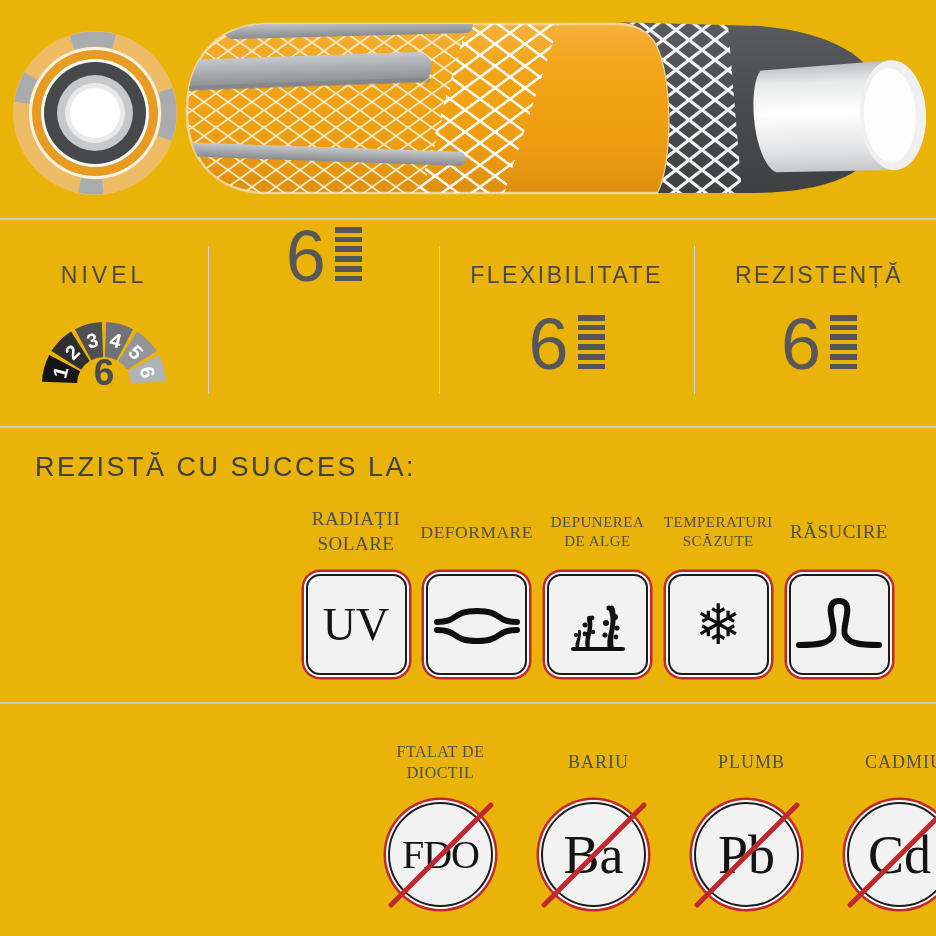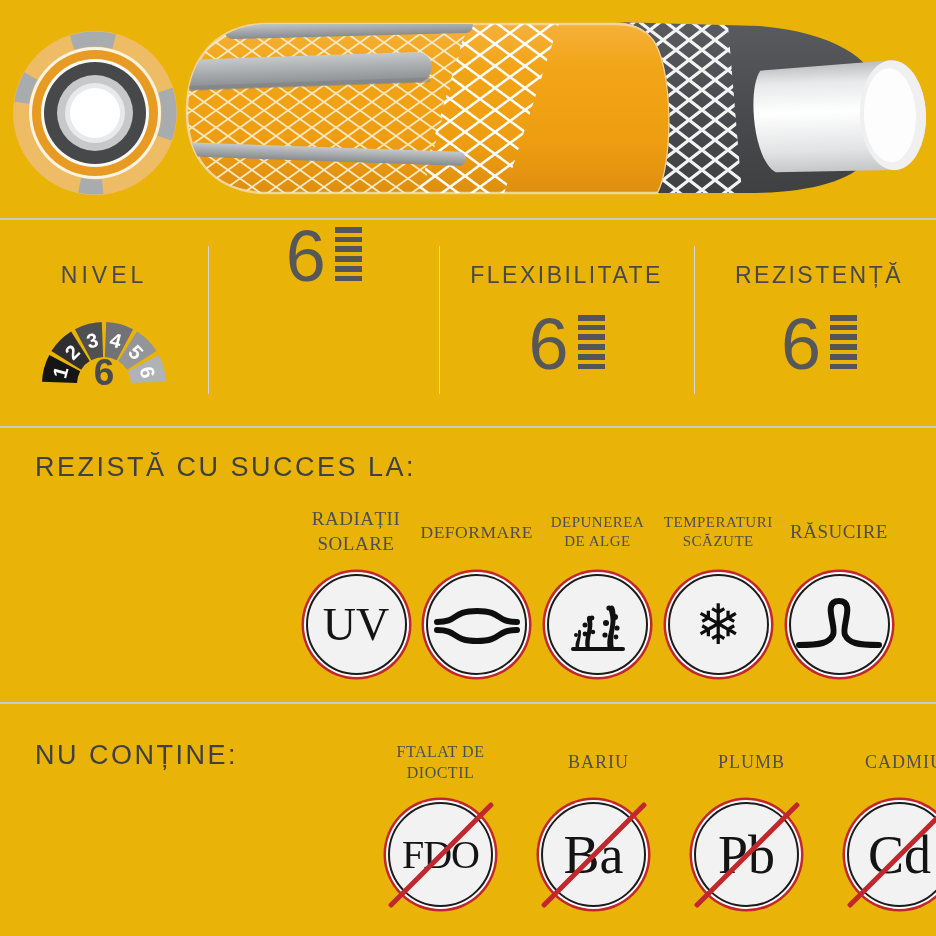--- a/index.html
+++ b/index.html
@@ -40,21 +40,21 @@
       font-family:"Liberation Serif",serif;color:#4e4f51;line-height:1.3;letter-spacing:0.5px;}
   .items-row.r1 .badge-label{min-height:64px;}
   .items-row.r2 .badge-label{min-height:58px;}
   .badge-label.lg{font-size:19px;}
   .badge-label.md{font-size:17.5px;}
   .badge-label.sm{font-size:15px;}
   .badge-label.md2{font-size:18px;letter-spacing:1px;margin-left:10px;}
   .badge-label.sm2{font-size:16px;}
   .badge-circle{position:relative;border-radius:50%;background:#f2f2f3;border:2.5px solid #1b1b1b;
       box-shadow:0 0 0 2px #fff,0 0 0 4.5px #c1272d;display:flex;align-items:center;justify-content:center;margin-top:10px;}
-  .items-row.r1 .badge-circle{width:97px;height:97px;}
+  .items-row.r1 .badge-circle{width:97px;height:97px;border-radius:14px;}
   .items-row.r2 .badge-circle{width:101px;height:101px;}
   .chem{font-family:"Liberation Serif",serif;color:#141414;}
   .chem.uv{font-size:46px;}
   .chem.fdo{font-size:40px;letter-spacing:-1px;}
   .chem.big{font-size:54px;}
   .snow{font-family:"DejaVu Sans",sans-serif;font-size:56px;line-height:1;color:#0e0e0e;}
   .strike{position:absolute;left:50%;top:50%;width:146px;height:5px;background:#c1272d;border-radius:2px;
       transform:translate(-50%,-50%) rotate(-45deg);z-index:3;}
 </style>
 </head>
@@ -257,21 +257,20 @@
           </svg>
         </div>
       </div>
 
     </div>
   </div>
 
   <div class="hr"></div>
 
   <div class="section section-excludes">
-    <div class="section-heading">NU CONȚINE:</div>
     <div class="items-row r2">
 
       <div class="badge-item">
         <div class="badge-label sm2">FTALAT DE DIOCTIL</div>
         <div class="badge-circle">
           <span class="chem fdo">FDO</span>
           <div class="strike"></div>
         </div>
       </div>
 

